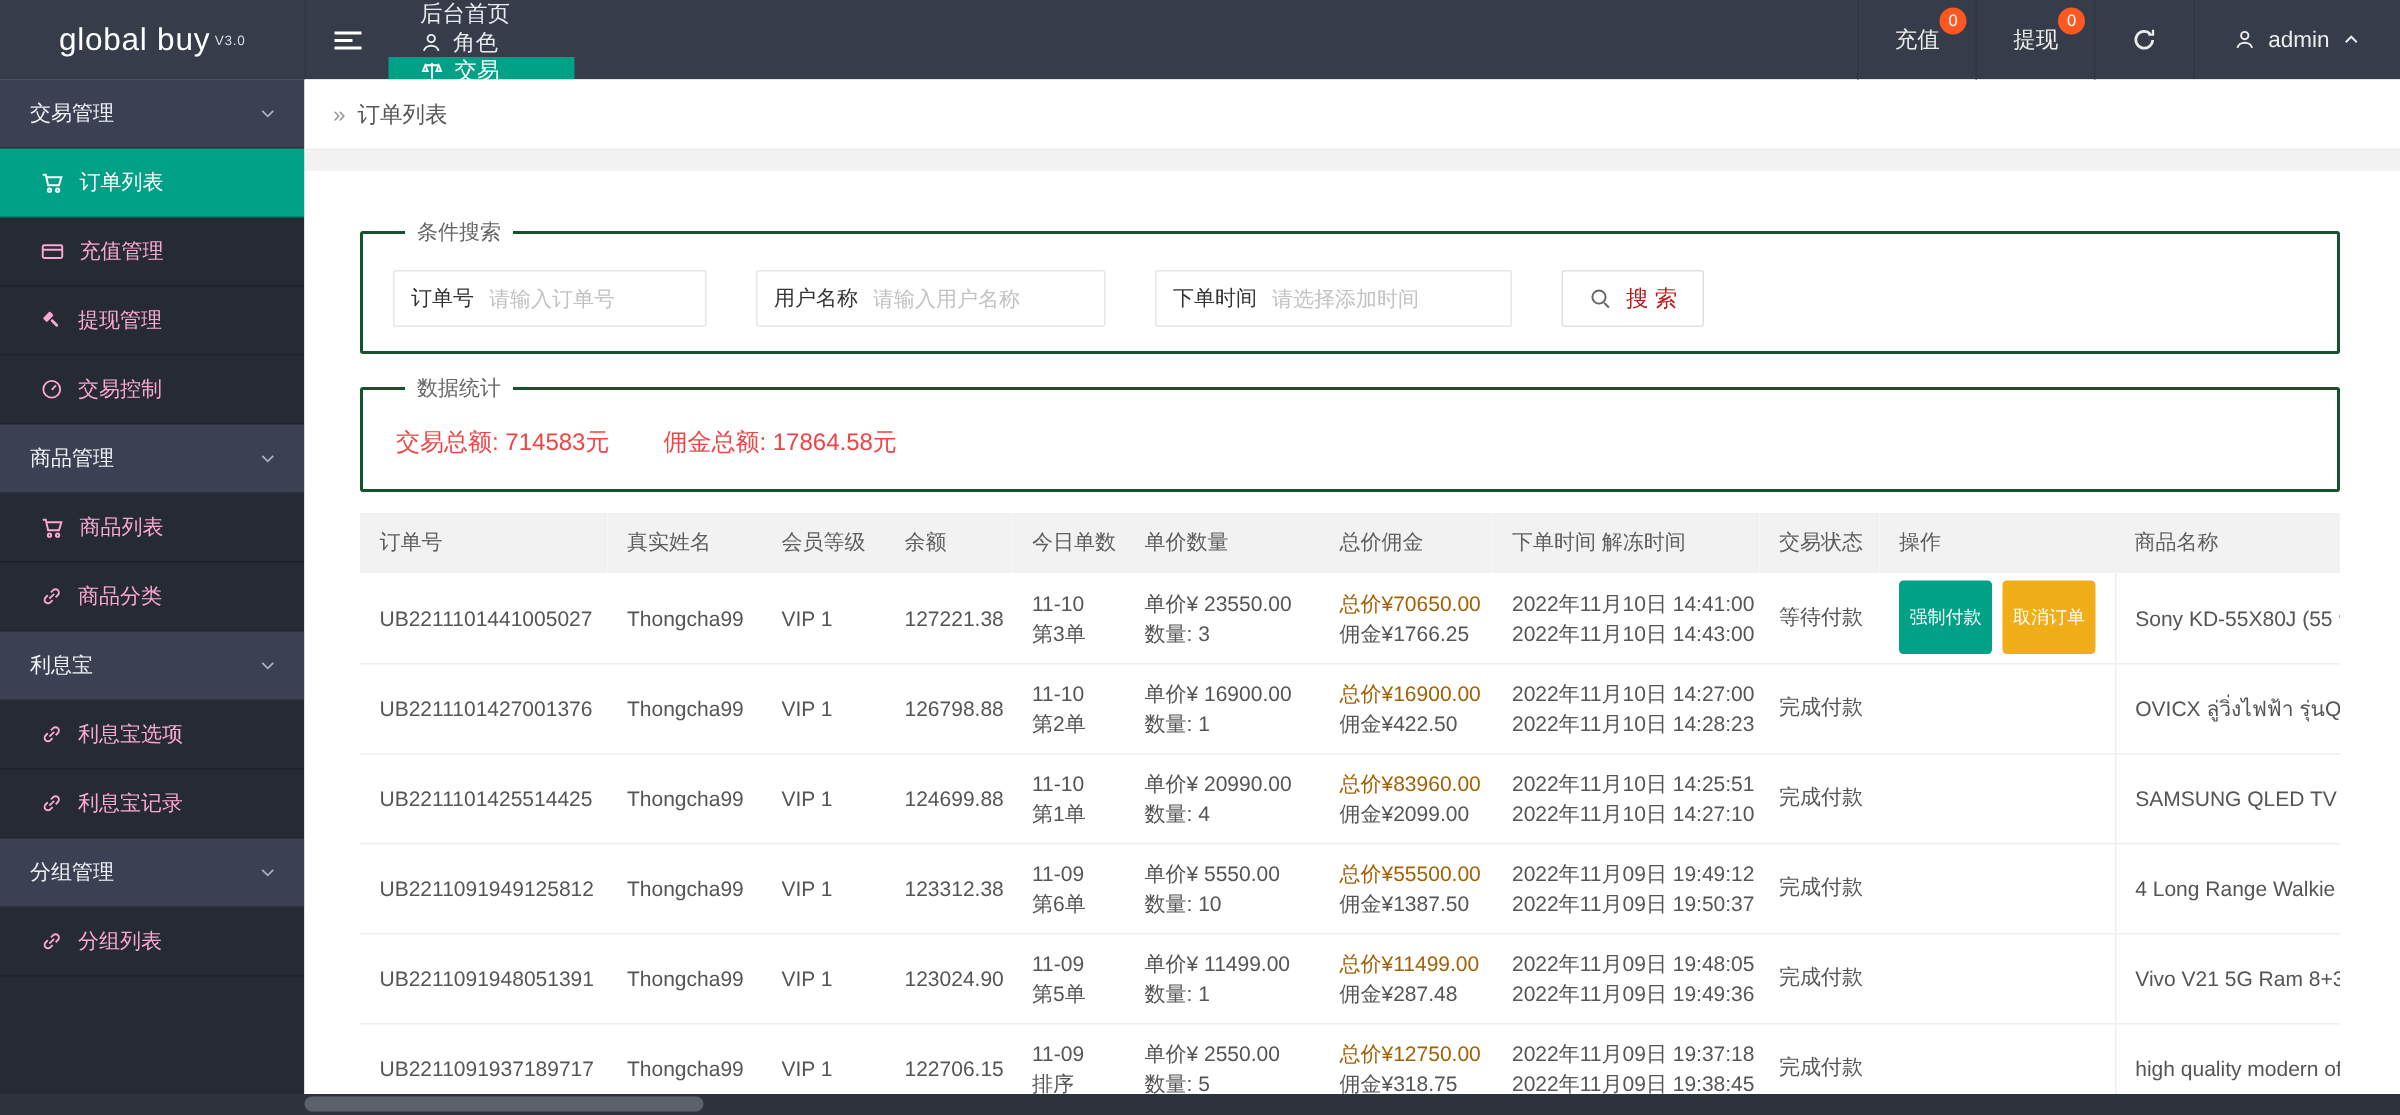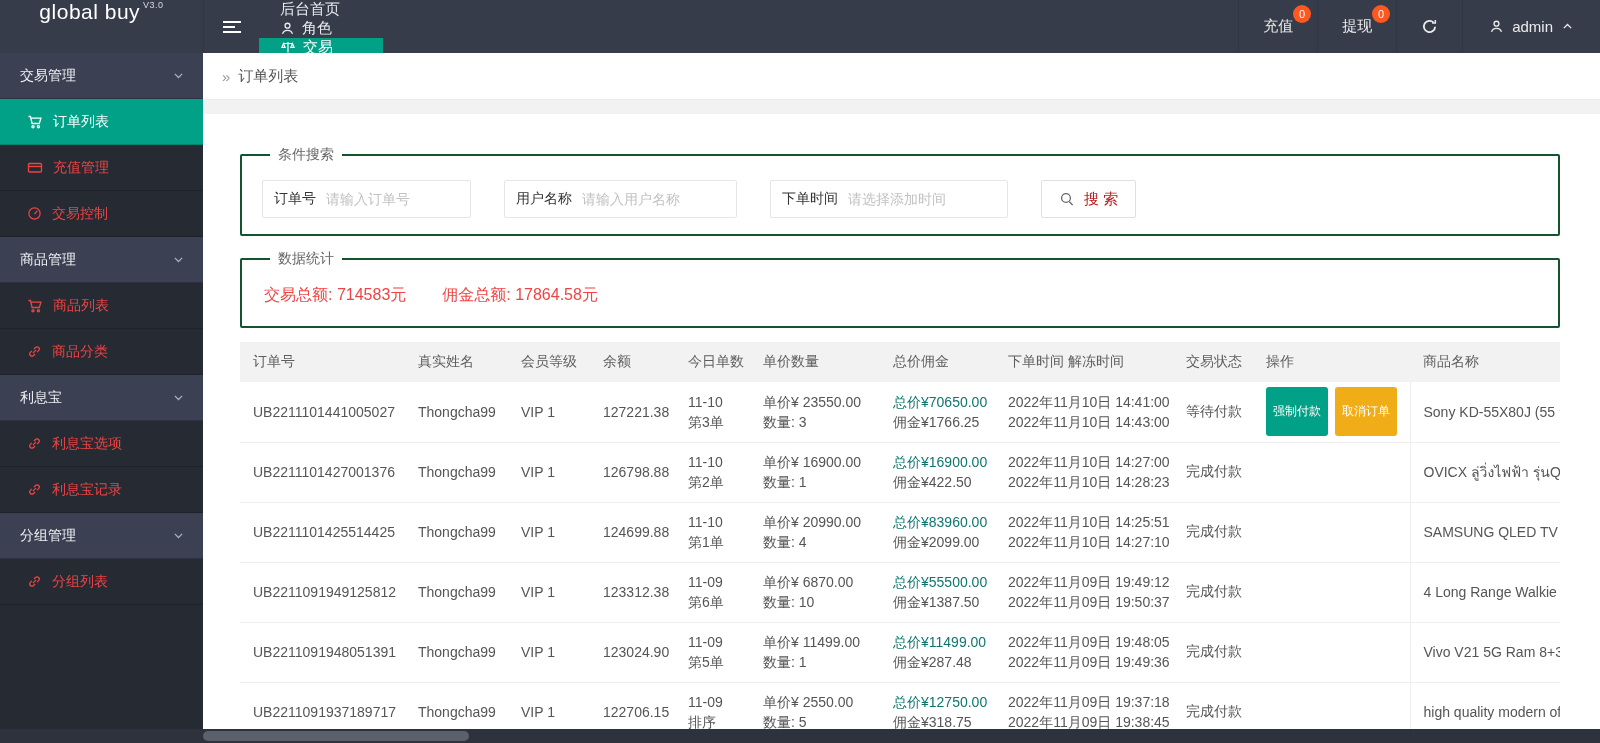--- a/index.html
+++ b/index.html
@@ -1,42 +1,42 @@
 <!DOCTYPE html>
 <html><head>
 <meta charset="utf-8">
 <style>
   * { box-sizing: border-box; margin: 0; padding: 0; }
   html, body { width: 1600px; height: 743px; overflow: hidden; }
   body { font-family: "Liberation Sans", "DejaVu Sans", sans-serif; background: #f2f2f2; }
 
   
   .topbar { display: flex; align-items: stretch; height: 53px; background: #373C4A; color: #ececec; }
-  .logo { width: 203px; display: flex; align-items: flex-start; justify-content: center; font-size: 21px; color: #fff; letter-spacing: .5px; }
+  .logo { width: 203px; display: flex; align-items: center; justify-content: center; font-size: 21px; color: #fff; letter-spacing: .5px; }
   .logo sup { font-size: 9px; margin-left: 3px; color: #d7dae2; }
   .hamburger { width: 56px; display: flex; align-items: center; justify-content: center; cursor: pointer; border-left: 1px solid #313644; }
   .hamburger .bars { width: 18px; }
   .hamburger .bars div { height: 2px; background: #fff; margin: 3px 0; }
   .hamburger .bars div:nth-child(2) { width: 12px; }
   .nav { display: flex; align-items: stretch; flex-direction: column; }
   .nav-item { display: flex; align-items: center; gap: 7px; padding: 0 21px; font-size: 15px; cursor: pointer; color: #e8eaef; }
   .nav-item.active { background: #00A186; color: #fff; }
   .spacer { flex: 1; }
   .right-group { display: flex; align-items: stretch; }
   .top-link { position: relative; display: flex; align-items: center; padding: 0 24px; font-size: 15px; cursor: pointer; border-left: 1px solid #313642; }
   .badge { position: absolute; top: 5px; right: 6px; min-width: 18px; height: 18px; border-radius: 9px; background: #FF5722; color: #fff; font-size: 11px; display: flex; align-items: center; justify-content: center; padding: 0 4px; }
   .user-area { display: flex; align-items: center; gap: 8px; padding: 0 26px; border-left: 1px solid #313642; cursor: pointer; font-size: 15px; }
   .icon { display: inline-flex; align-items: center; justify-content: center; }
   .icon svg { display: block; }
 
   
   .layout { display: flex; height: 690px; }
   .sidebar { width: 203px; background: #262A33; flex: none; }
   .side-group { height: 46px; display: flex; align-items: center; justify-content: space-between; padding: 0 18px 0 20px; background: #3B4153; color: #f0f1f5; font-size: 14px; cursor: pointer; border-bottom: 1px solid rgba(0,0,0,.22); }
-  .side-item { height: 46px; display: flex; align-items: center; gap: 10px; padding-left: 27px; color: #ef4444; font-size: 14px; cursor: pointer; border-bottom: 1px solid rgba(0,0,0,.18); }
+  .side-item { height: 46px; display: flex; align-items: center; gap: 10px; padding-left: 27px; color: #f9a8d4; font-size: 14px; cursor: pointer; border-bottom: 1px solid rgba(0,0,0,.18); }
   .side-item.active { background: #00A186; color: #fff; }
 
   .main { flex: 1; min-width: 0; display: flex; flex-direction: column; background: #f2f2f2; }
   .breadcrumb { height: 47px; background: #fff; display: flex; align-items: center; gap: 8px; padding-left: 19px; font-size: 15px; color: #555; border-bottom: 1px solid #ededed; }
   .breadcrumb .sep { color: #999; font-size: 15px; }
   .gap-strip { height: 14px; background: #f2f2f2; }
   .panel { flex: 1; background: #fff; padding: 32px 40px 0 37px; overflow: hidden; }
 
   fieldset { border: 2px solid #14532d; border-radius: 2px; padding: 12px 0 14px 16px; margin-bottom: 14px; }
   legend { font-size: 14px; color: #666; padding: 0 8px; margin-left: 12px; }
@@ -49,21 +49,21 @@
   .ig-order input { width: 150px; } .ig-user input { width: 160px; } .ig-time input { width: 165px; }
   .search-btn { display: flex; align-items: center; gap: 9px; height: 38px; padding: 0 17px; border: 1px solid #e0e0e0; border-radius: 2px; background: #fff; font-size: 15px; color: #b91c1c; cursor: pointer; font-family: inherit; }
 
   .stats-row { display: flex; gap: 36px; padding: 5px 0 6px 6px; font-size: 16px; color: #ef4444; }
 
   .table-wrap { overflow: hidden; width: 100%; }
   table { border-collapse: collapse; table-layout: fixed; width: 1530px; font-size: 14px; }
   thead th { background: #F2F2F2; height: 40px; font-weight: normal; color: #5e5e5e; text-align: left; padding-left: 13px; white-space: nowrap; overflow: hidden; }
   tbody td { height: 60px; border-bottom: 1px solid #eee; color: #555; padding-left: 13px; vertical-align: middle; white-space: nowrap; overflow: hidden; }
   .two div { line-height: 20px; }
-  .red { color: #0f766e; }
+  .red { color: #a16207; }
   .c-product { border-left: 1px solid #eee; }
   .btn { border: none; color: #fff; font-size: 12px; padding: 16px 7px; border-radius: 3px; margin-right: 7px; cursor: pointer; font-family: inherit; }
   .btn-force { background: #00A186; }
   .btn-cancel { background: #F0AD18; }
 
   .hscroll { position: fixed; left: 0; right: 0; bottom: 0; height: 14px; background: #2E323C; }
   .hscroll .thumb { position: absolute; left: 203px; top: 2px; bottom: 2px; width: 266px; background: #5A616D; border-radius: 6px; }
 </style>
 </head>
 <body>
@@ -176,20 +176,31 @@
       <span>订单列表</span>
     </div>
     <div class="side-item">
       <span class="icon">
           <svg width="16" height="16" viewBox="0 0 16 16" fill="none" stroke="currentColor" stroke-width="1.3">
             <rect x="1.5" y="3.5" width="13" height="8.5" rx="1"></rect>
             <path d="M1.5 6.5h13"></path>
           </svg>
         </span>
       <span>充值管理</span>
+    </div>
+    <div class="side-item">
+      <span class="icon">
+          <svg width="15" height="15" viewBox="0 0 16 16" fill="currentColor">
+            <g transform="rotate(-45 8 8)">
+              <rect x="4.5" y="2.5" width="7" height="4" rx="0.8"></rect>
+              <rect x="7" y="7.5" width="2" height="6.5" rx="0.8"></rect>
+            </g>
+          </svg>
+        </span>
+      <span>提现管理</span>
     </div>
     <div class="side-item">
       <span class="icon">
           <svg width="15" height="15" viewBox="0 0 16 16" fill="none" stroke="currentColor" stroke-width="1.3">
             <circle cx="8" cy="8" r="6"></circle>
             <path d="M8 8.5 11 5.2"></path>
           </svg>
         </span>
       <span>交易控制</span>
     </div>
@@ -423,21 +434,21 @@
             <tr>
               <td>UB2211091949125812</td>
               <td>Thongcha99</td>
               <td>VIP 1</td>
               <td>123312.38</td>
               <td class="two">
                   <div>11-09</div>
                   <div>第6单</div>
                 </td>
               <td class="two">
-                  <div>单价¥  6870.00</div>
+                  <div>单价¥  5550.00</div>
                   <div>数量: 10</div>
                 </td>
               <td class="two">
                   <div class="red">总价¥55500.00</div>
                   <div>佣金¥1387.50</div>
                 </td>
               <td class="two">
                   <div>2022年11月09日 19:49:12</div>
                   <div>2022年11月09日 19:50:37</div>
                 </td>

